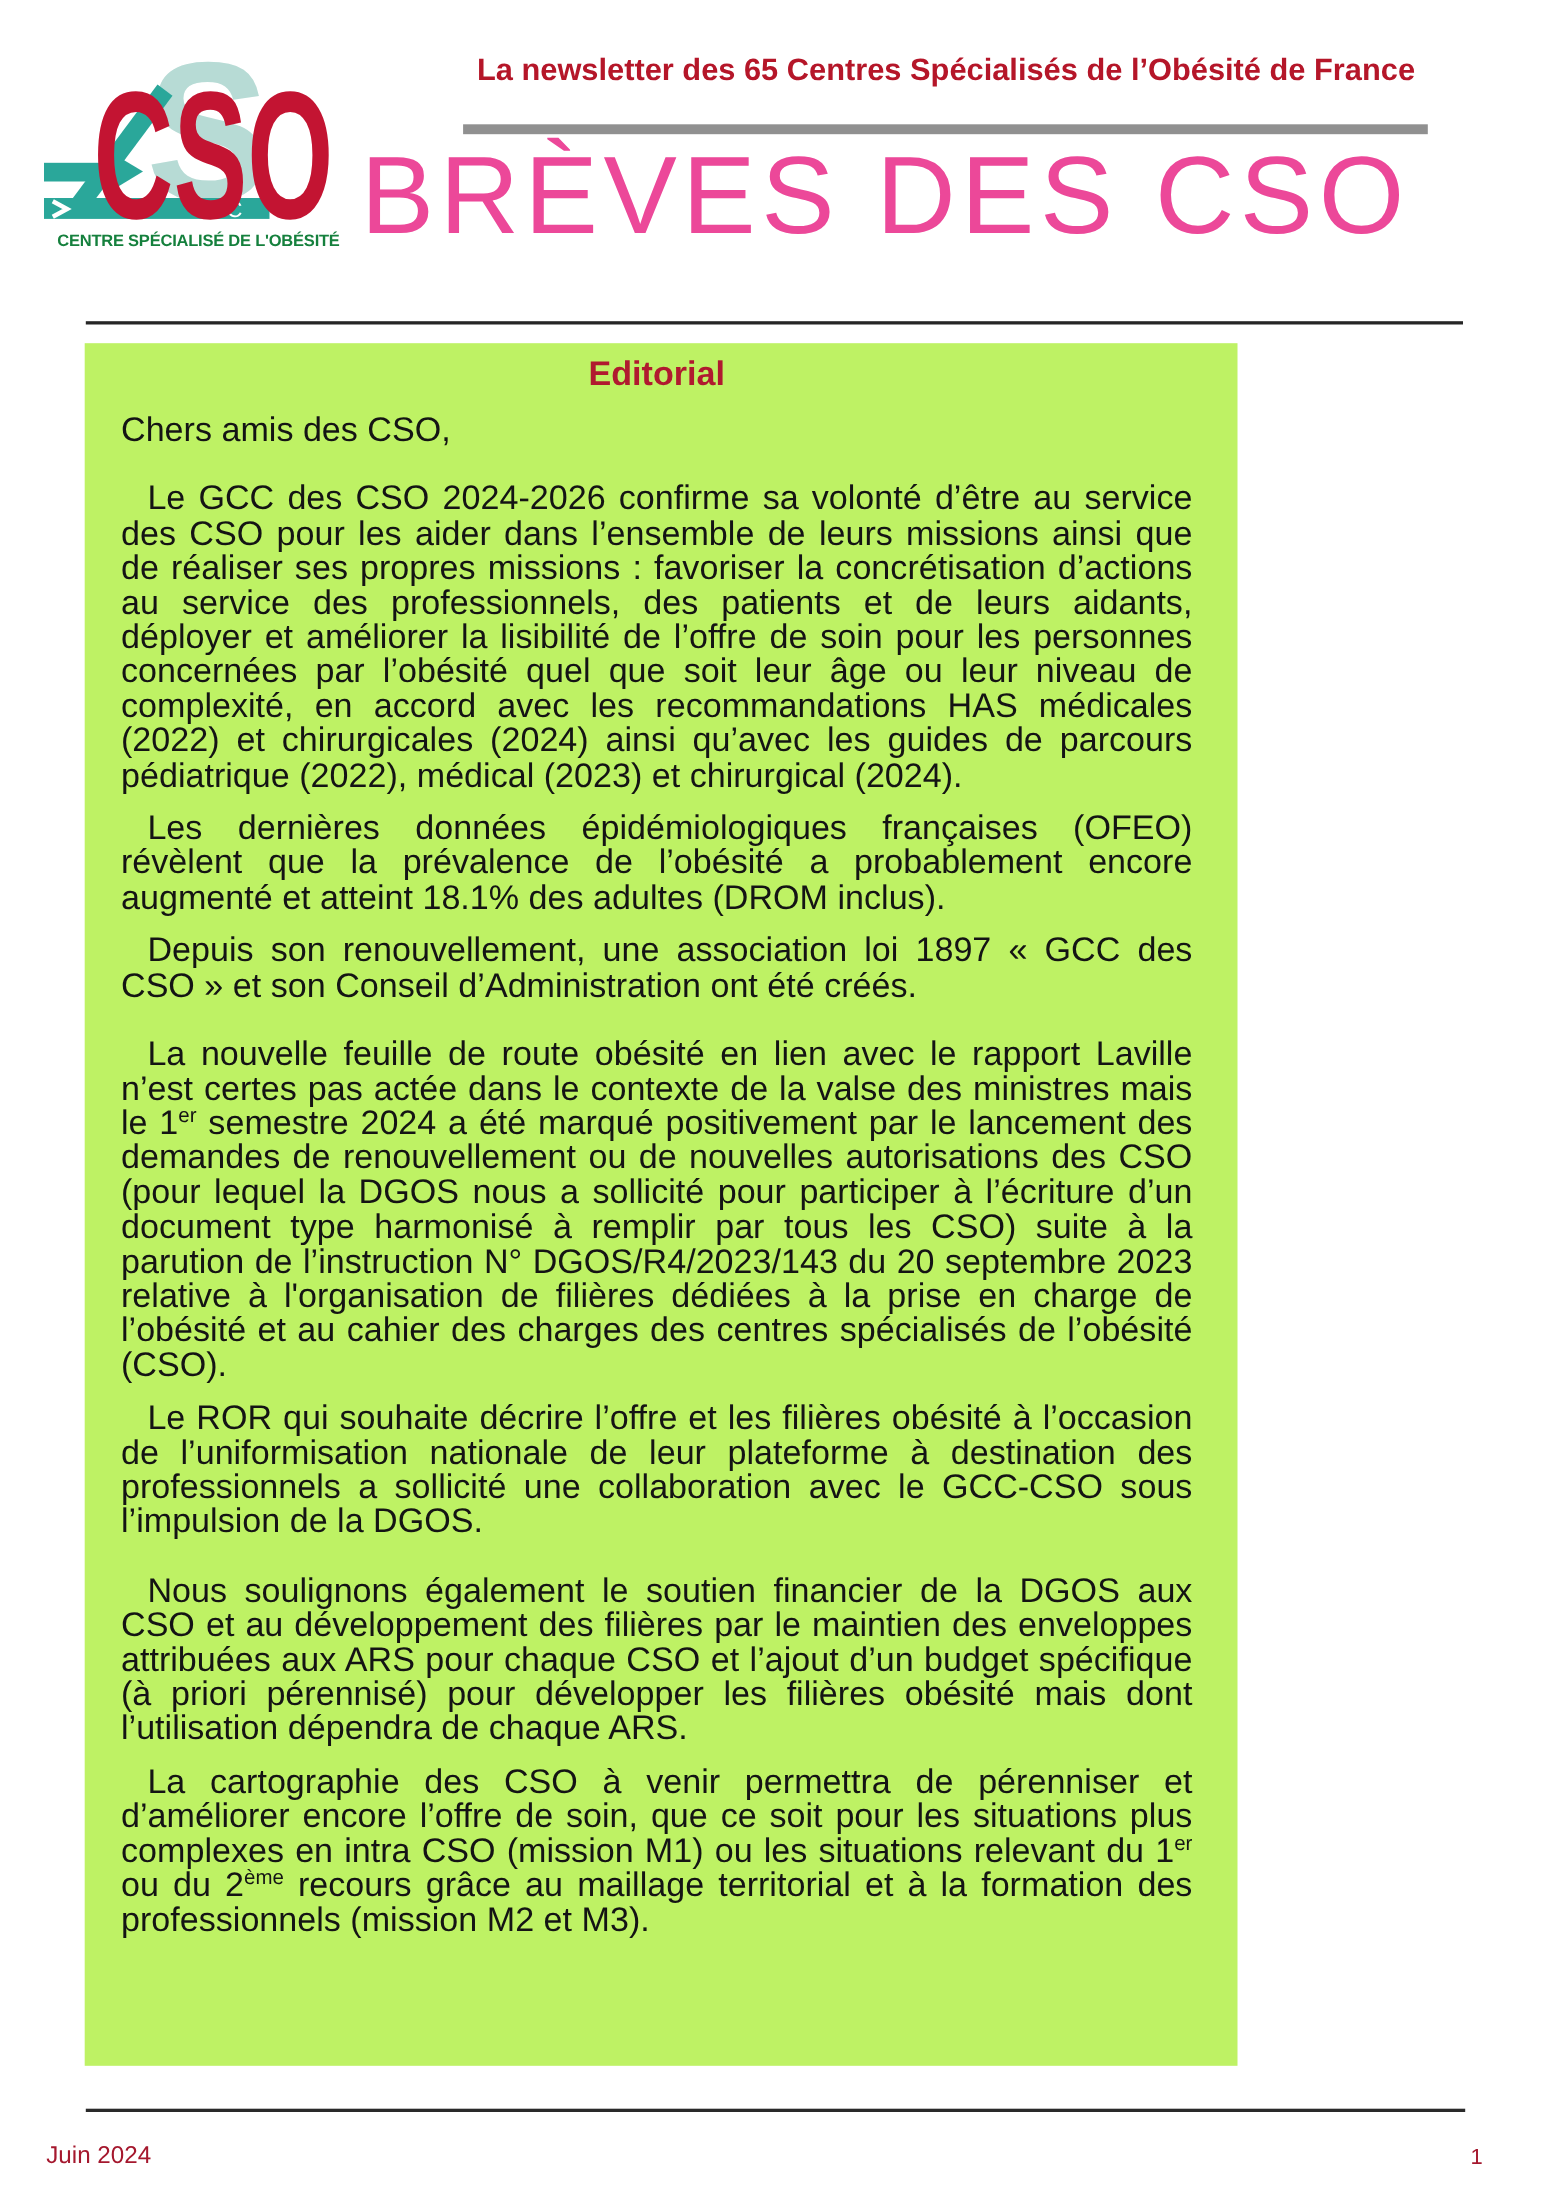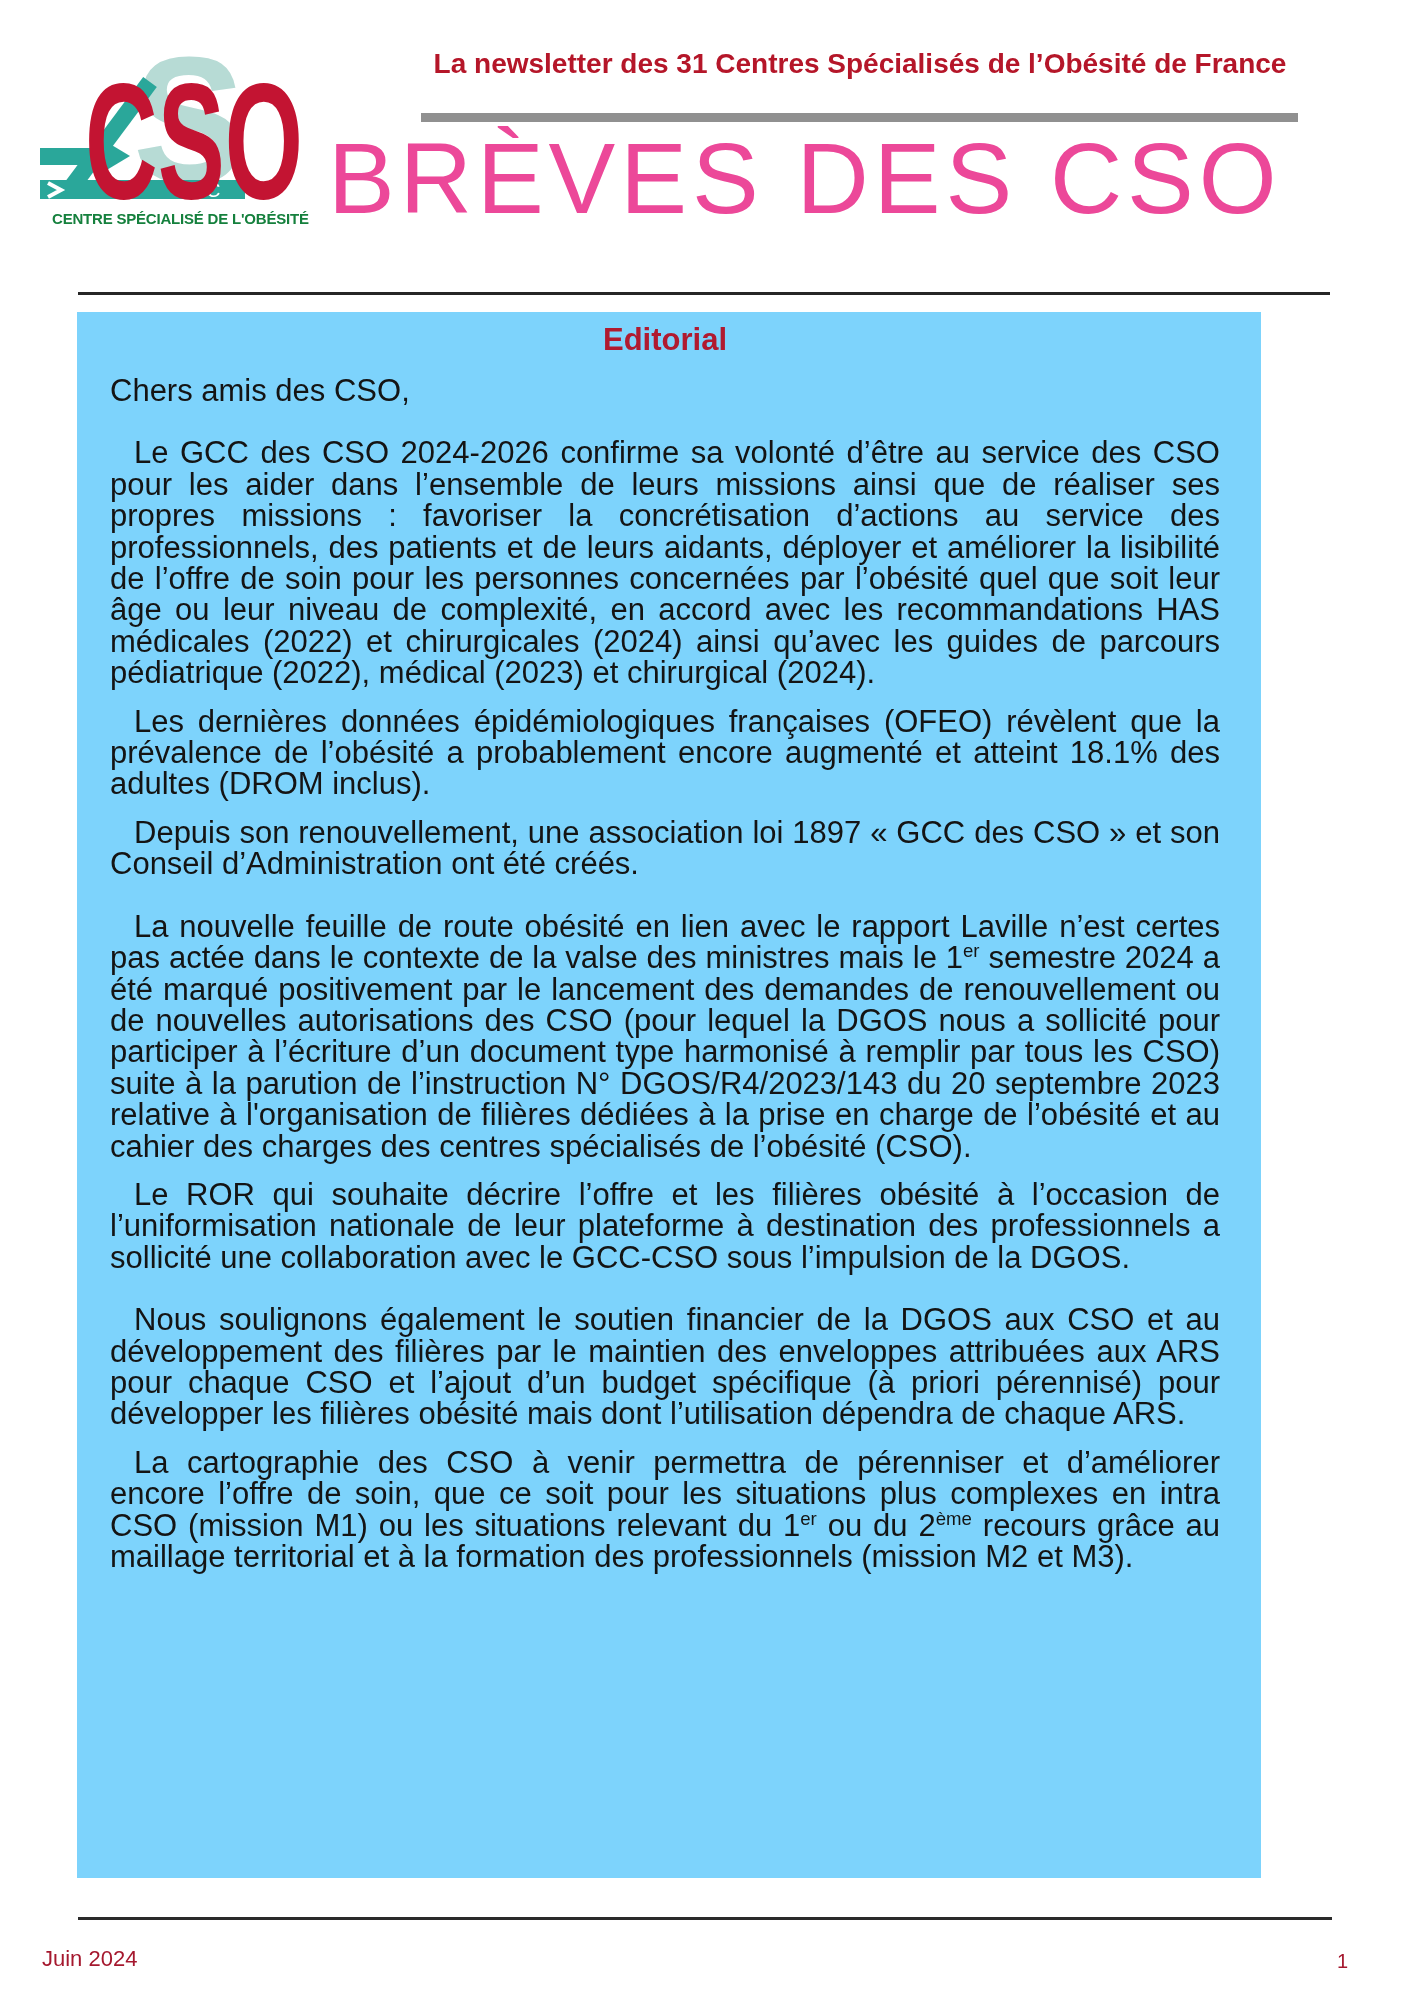--- a/index.html
+++ b/index.html
@@ -13,22 +13,22 @@
 
   
   .tagline{position:absolute;left:415px;top:48px;width:890px;text-align:center;
            font-size:28px;font-weight:bold;color:#b51629;}
   .tagline-rule{position:absolute;left:421px;top:113px;width:877px;height:9px;background:#909090;}
   .title{position:absolute;left:328px;top:118px;margin:0;font-size:100px;font-weight:400;
          letter-spacing:5px;color:#ec4899;line-height:1.2;white-space:nowrap;}
   .rule-top{position:absolute;left:78px;top:292px;width:1252px;height:3px;background:#262626;}
 
   
-  .editorial-box{position:absolute;left:77px;top:312px;width:1184px;height:1566px;
-                 background:#7dd3fc;box-sizing:border-box;padding:8px 24px 0 16px;overflow:hidden;}
+  .editorial-box{position:absolute;left:77px;top:312px;width:1048px;height:1566px;
+                 background:#bef264;box-sizing:border-box;padding:8px 24px 0 16px;overflow:hidden;}
   .editorial-heading{margin:2px 0 14px 0;text-align:center;font-size:31px;font-weight:bold;color:#b01a2f;}
   .para{margin:17px;font-size:31px;line-height:31.4px;color:#141414;text-align:justify;}
   .para.indent{text-indent:24px;}
   .para.gap{margin-top:31px;}
   sup{font-size:60%;line-height:0;vertical-align:super;}
 
   
   .rule-bottom{position:absolute;left:78px;top:1917px;width:1254px;height:3px;background:#2a2a2a;}
   .footer-date{position:absolute;left:42px;top:1946px;font-size:22px;color:#a5182e;}
   .footer-page{position:absolute;right:67px;top:1950px;font-size:20px;color:#a5182e;}
@@ -50,21 +50,21 @@
 
       <rect x="10" y="160" width="205" height="19" fill="#2aa79a"></rect>
       <path d="M18 163 l13 7 -13 7" stroke="#ffffff" stroke-width="4" fill="none"></path>
       <text x="144" y="177" font-size="20" fill="#ffffff" letter-spacing="1">GCC</text>
 
       <text x="55" y="178" font-size="165" font-weight="bold" fill="#c31432" textLength="218" lengthAdjust="spacingAndGlyphs">CSO</text>
     </svg>
     <div class="logo-caption">CENTRE SPÉCIALISÉ DE L'OBÉSITÉ</div>
   </div>
 
-  <div class="tagline">La newsletter des 31 Centres Spécialisés de l’Obésité de France</div>
+  <div class="tagline">La newsletter des 65 Centres Spécialisés de l’Obésité de France</div>
   <div class="tagline-rule"></div>
   <h1 class="title">BRÈVES DES CSO</h1>
   <div class="rule-top"></div>
 
   <div class="editorial-box">
     <h2 class="editorial-heading">Editorial</h2>
     <div>
         <p class="para">Chers amis des CSO,</p>
         <p class="para indent gap">Le GCC des CSO 2024-2026 confirme sa volonté d’être au service des CSO pour les aider dans l’ensemble de leurs missions ainsi que de réaliser ses propres missions : favoriser la concrétisation d’actions au service des professionnels, des patients et de leurs aidants, déployer et améliorer la lisibilité de l’offre de soin pour les personnes concernées par l’obésité quel que soit leur âge ou leur niveau de complexité, en accord avec les recommandations HAS médicales (2022) et chirurgicales (2024) ainsi qu’avec les guides de parcours pédiatrique (2022), médical (2023) et chirurgical (2024).</p>
         <p class="para indent">Les dernières données épidémiologiques françaises (OFEO) révèlent que la prévalence de l’obésité a probablement encore augmenté et atteint 18.1% des adultes (DROM inclus).</p>

